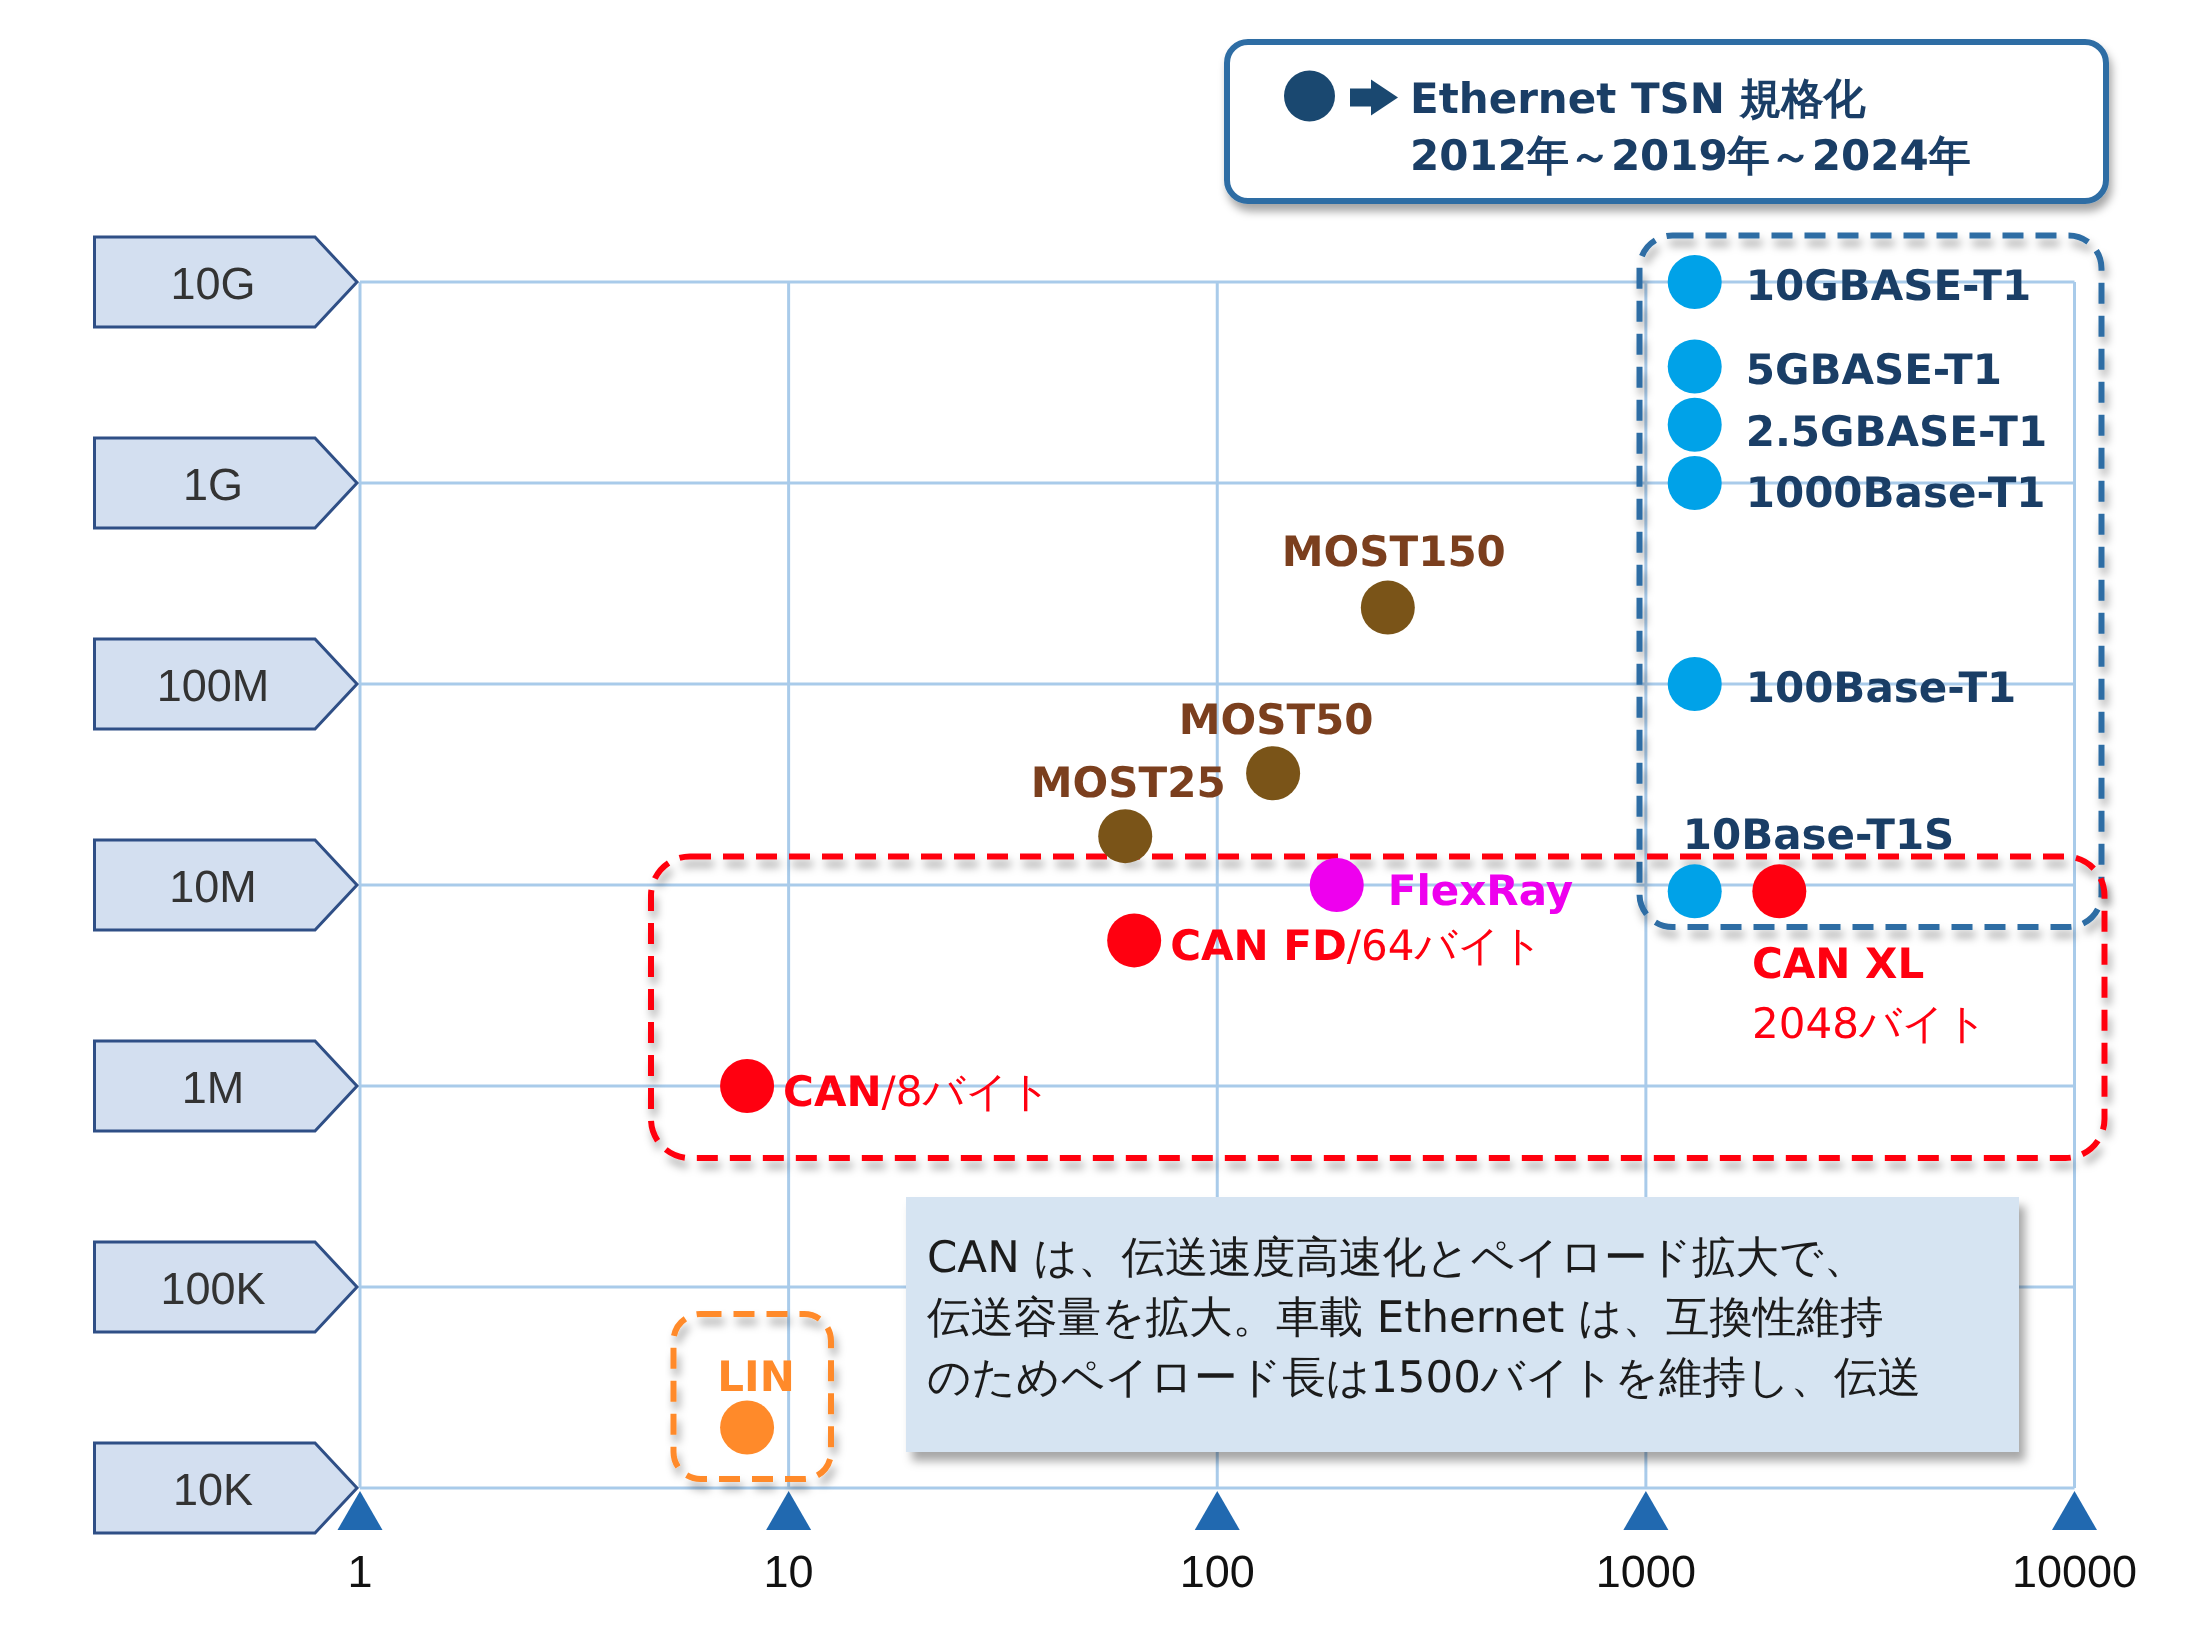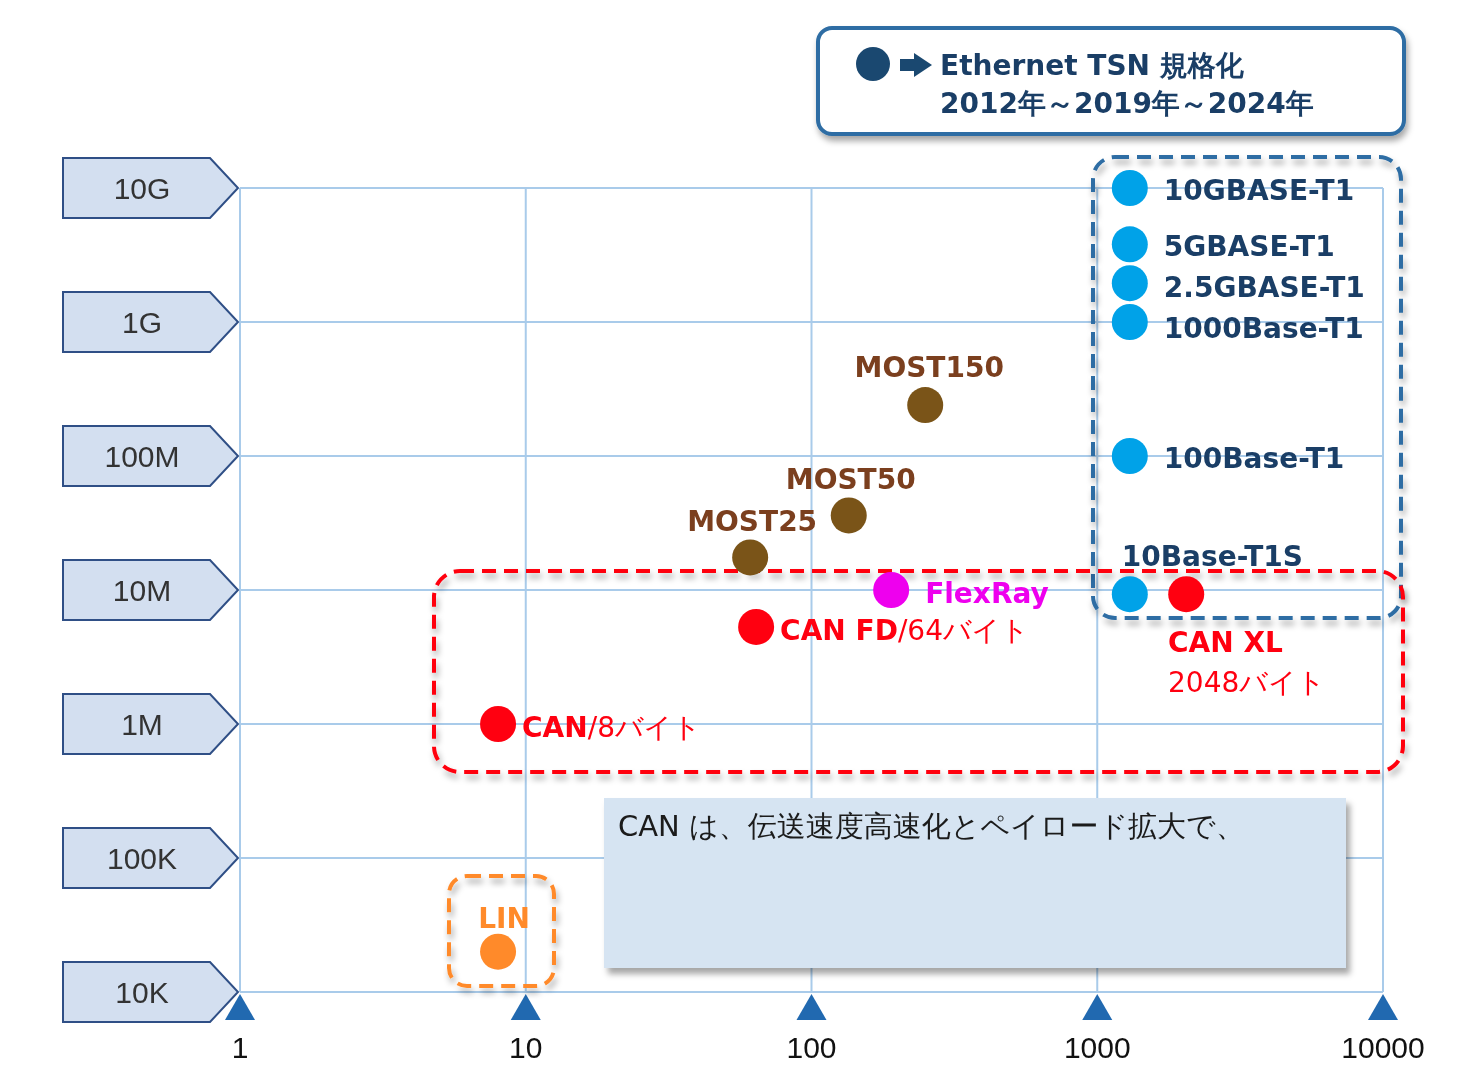--- a/index.html
+++ b/index.html
@@ -7,21 +7,21 @@
          font-family: "DejaVu Sans", "Liberation Sans", sans-serif; }
   #chart { position: absolute; left: 0; top: 0; width: 1461px; height: 1086px; }
   .ytick-label { font-family: "Liberation Sans", sans-serif; font-size: 30px; fill: #333; }
   .xtick-label { font-family: "Liberation Sans", sans-serif; font-size: 30px; fill: #111; }
   .pt-label { font-family: "DejaVu Sans", sans-serif; font-weight: bold; font-size: 28px; }
   .pt-sub { font-family: "DejaVu Sans", sans-serif; font-weight: normal; font-size: 28px; }
   .legend-text { font-family: "DejaVu Sans", sans-serif; font-weight: bold; font-size: 28px; fill: #1a3e66; }
   .note {
     position: absolute; left: 604px; top: 798px; width: 742px; height: 170px;
     background: #d6e4f2; box-shadow: 4px 6px 6px rgba(0,0,0,0.35);
-    padding: 8px 14px; box-sizing: border-box;
+    padding: 20px 14px; box-sizing: border-box;
     font-family: "DejaVu Sans", sans-serif; font-size: 29px; line-height: 40px; color: #1b1b1b;
   }
   .note span { display: block; white-space: nowrap; }
 </style>
 </head>
 <body>
 
 <svg id="chart" xmlns="http://www.w3.org/2000/svg" width="1461" height="1086" viewBox="0 0 1461 1086">
   <defs>
     <filter id="shadow" x="-5%" y="-5%" width="115%" height="125%">
@@ -124,13 +124,15 @@
       <rect x="900" y="59" width="15" height="12" fill="#1a4870"></rect>
       <polygon points="914,53 932,65 914,77" fill="#1a4870"></polygon>
     </g>
     <text class="legend-text" x="940" y="75">Ethernet TSN 規格化</text>
     <text class="legend-text" x="940" y="113">2012年～2019年～2024年</text>
   </g>
 </svg>
 
 <div class="note">
   <span>CAN は、伝送速度高速化とペイロード拡大で、</span>
+  <span>伝送容量を拡大。車載 Ethernet は、互換性維持</span>
+  <span>のためペイロード長は1500バイトを維持し、伝送</span>
 </div>
 
 </body></html>

